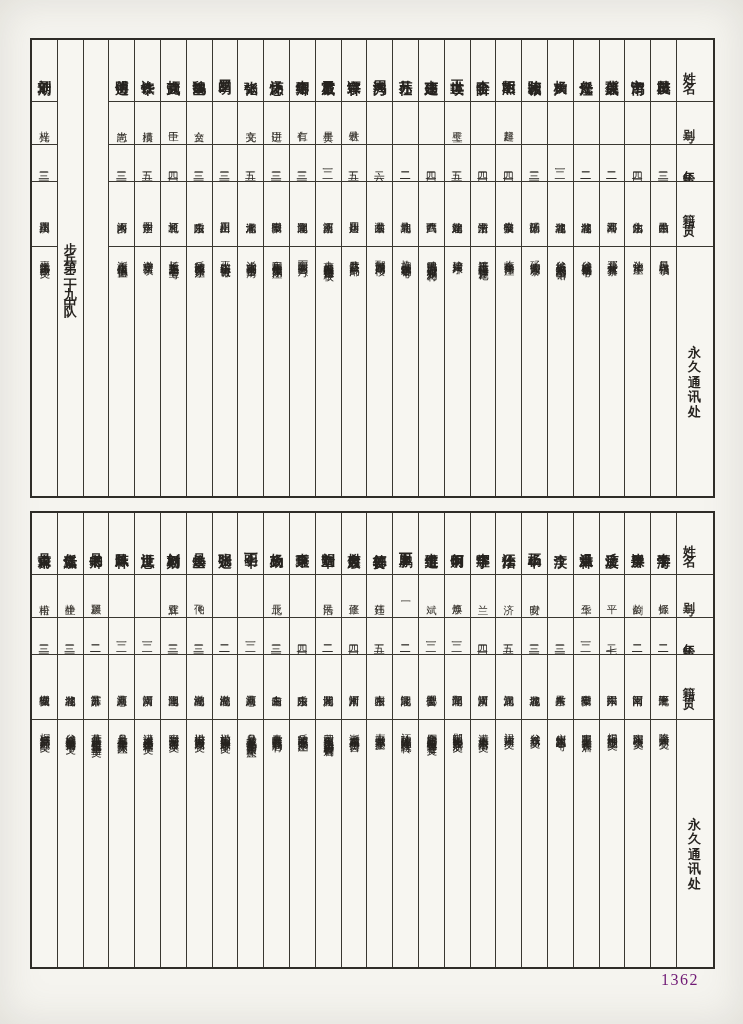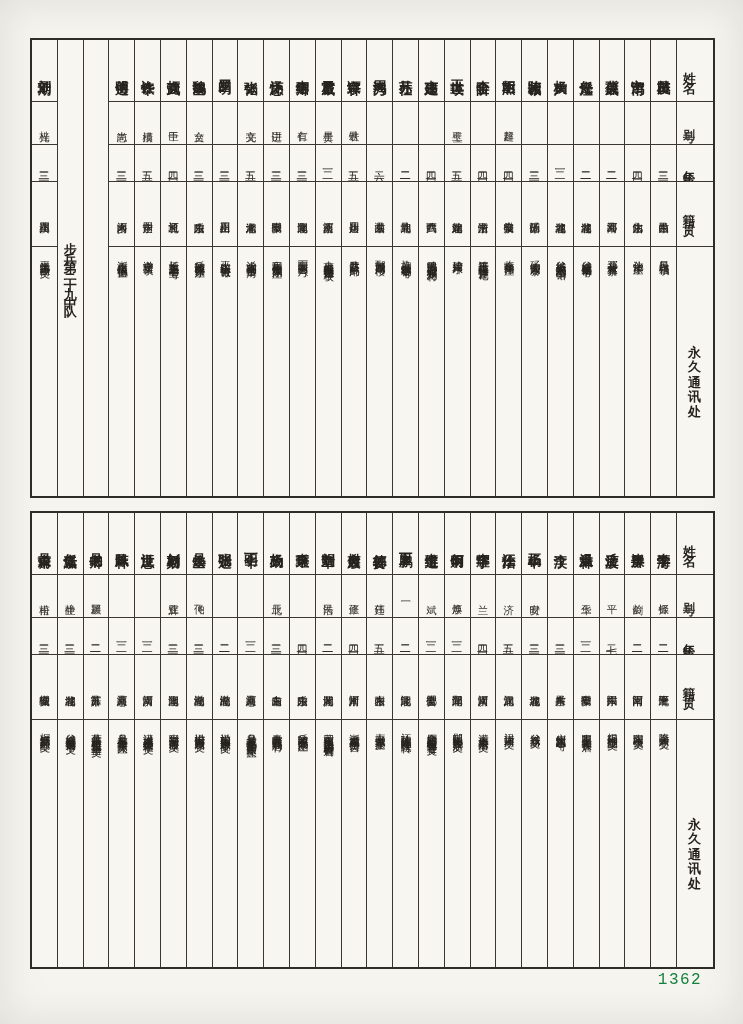--- a/index.html
+++ b/index.html
@@ -35,22 +35,22 @@
   .c-addr{flex:1 1 auto;font-size:10.5px;line-height:12.5px;padding:5px 0 0 6px;letter-spacing:1px;}
   .c-unit{flex:1 1 auto;font-size:13px;font-weight:bold;text-align:center;letter-spacing:9px;line-height:24px;}
   .header-col .cell{text-align:center;font-weight:bold;}
   .header-col .c-name{font-size:13px;letter-spacing:9px;}
   .header-col .c-alias{font-size:12px;letter-spacing:4px;}
   .header-col .c-age{font-size:12px;letter-spacing:3px;}
   .header-col .c-native{font-size:12.5px;letter-spacing:10px;}
   .header-col .c-addr{font-size:13px;letter-spacing:15px;line-height:34px;padding:0;text-align:center;}
   #page-number{
     position:absolute;left:645px;top:971px;width:70px;
-    font-size:16px;letter-spacing:1.5px;color:#15803d;text-align:center;
-    font-family:Liberation Mono, monospace;
+    font-size:16px;letter-spacing:1.5px;color:#701a75;text-align:center;
+    font-family:Liberation Serif, serif;
   }
 </style>
 </head>
 <body>
 
 <div class="sheet"></div>
 
 <div id="top-table" class="tbl">
     <div class="col">
       <div class="cell c-name">刘子期</div>

